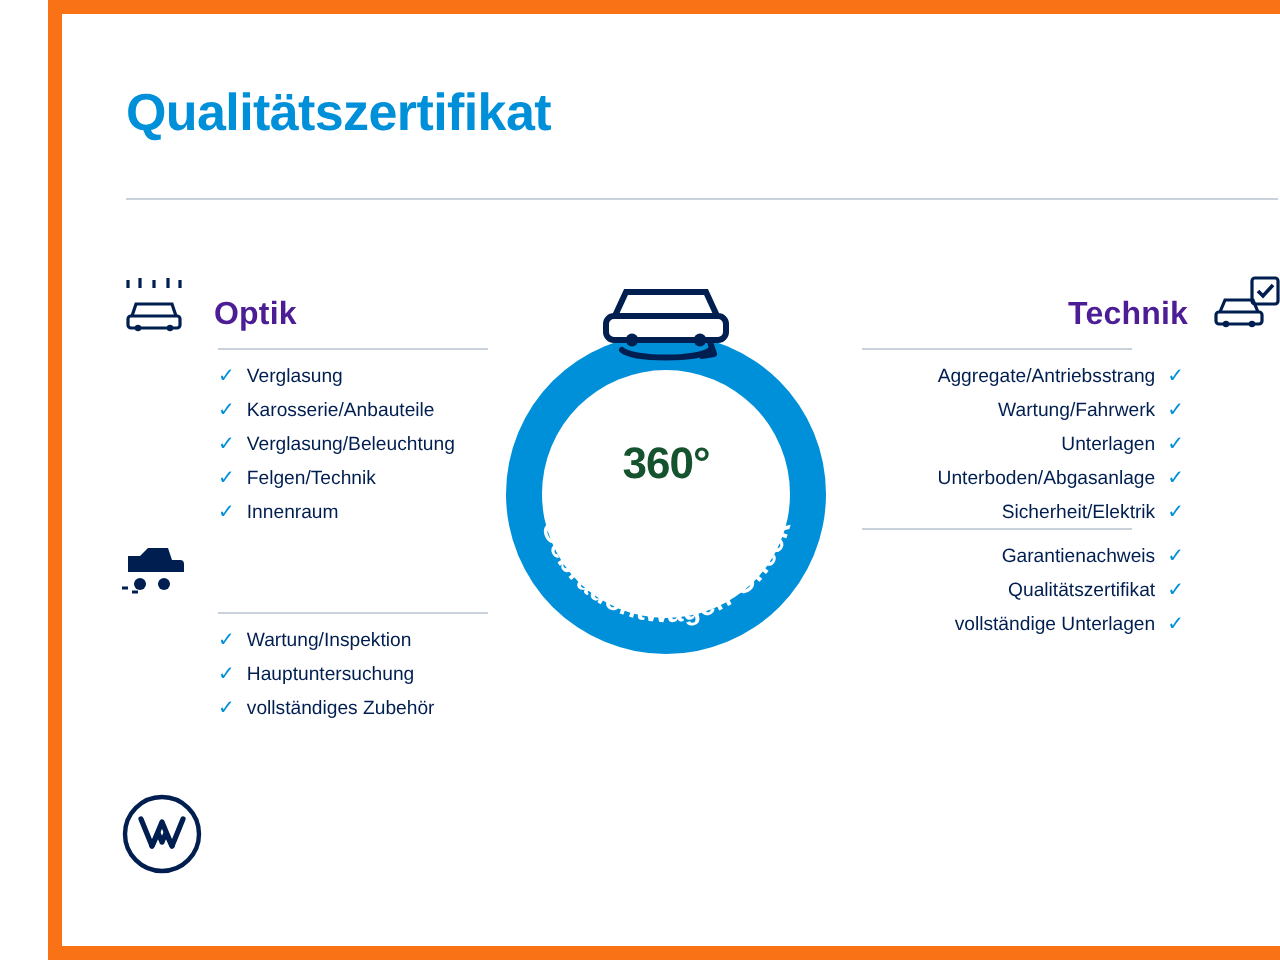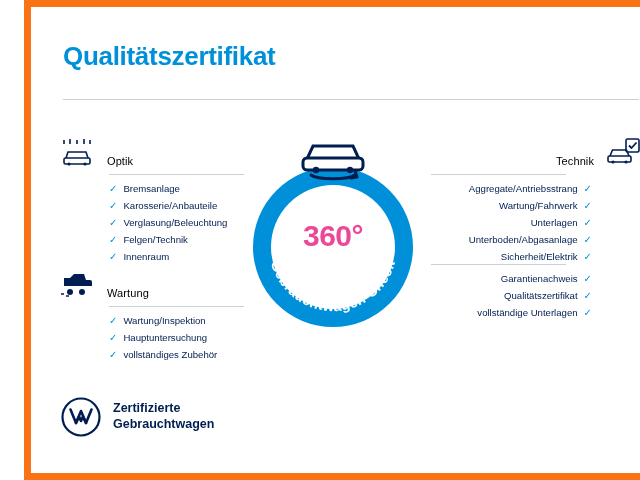--- a/index.html
+++ b/index.html
@@ -53,23 +53,23 @@
 
   .section-head {
     display: flex;
     align-items: flex-end;
     gap: 8px;
     height: 42px;
   }
   .col-right .section-head { justify-content: space-between; }
 
   .section-title {
-    font-size: 11px;
-    font-weight: normal;
-    color: #000000;
+    font-size: 16px;
+    font-weight: bold;
+    color: #4c1d95;
     letter-spacing: 0.1px;
     padding-bottom: 2px;
   }
   .section-rule {
     height: 1px;
     background: #c9d2da;
     margin-top: 5px;
   }
   .col-left .section-rule { margin-left: 54px; width: 135px; }
   .col-right .section-rule { margin-right: 54px; width: 135px; }
@@ -131,23 +131,23 @@
     height: 124px;
     border-radius: 50%;
     background: #ffffff;
   }
   .deg {
     position: absolute;
     left: 0;
     top: 52px;
     width: 160px;
     text-align: center;
-    font-size: 30px;
+    font-size: 22px;
     font-weight: bold;
-    color: #ec4899;
+    color: #14532d;
     letter-spacing: -0.5px;
   }
   .arc-text {
     position: absolute;
     left: 0;
     top: 0;
     width: 160px;
     height: 160px;
   }
   .badge-car {
@@ -199,21 +199,21 @@
         </svg>
       </div>
       <div style="flex:1;">
         <div class="section-title">Optik</div>
       </div>
     </div>
     <div class="section-rule"></div>
     <ul class="items">
       <li class="item">
         <span class="check">✓</span>
-        <span>Bremsanlage</span>
+        <span>Verglasung</span>
       </li>
       <li class="item">
         <span class="check">✓</span>
         <span>Karosserie/Anbauteile</span>
       </li>
       <li class="item">
         <span class="check">✓</span>
         <span>Verglasung/Beleuchtung</span>
       </li>
       <li class="item">
@@ -230,23 +230,20 @@
   <div class="col col-left" style="top:252px;">
     <div class="section-head">
       <div class="sec-icon">
         <svg width="38" height="32" viewBox="0 0 38 32" fill="none" stroke="#001e50" stroke-width="1.6">
           <path d="M6 10 h6 l4 -4 h10 l2 6 h4 a2 2 0 0 1 2 2 v4 h-28 z" fill="#001e50" stroke="none"></path>
           <circle cx="12" cy="24" r="3" fill="#001e50" stroke="none"></circle>
           <circle cx="24" cy="24" r="3" fill="#001e50" stroke="none"></circle>
           <path d="M3 26 h3 M8 28 h3" stroke="#001e50" stroke-width="1.4"></path>
         </svg>
       </div>
-      <div style="flex:1;">
-        <div class="section-title">Wartung</div>
-      </div>
     </div>
     <div class="section-rule"></div>
     <ul class="items">
       <li class="item">
         <span class="check">✓</span>
         <span>Wartung/Inspektion</span>
       </li>
       <li class="item">
         <span class="check">✓</span>
         <span>Hauptuntersuchung</span>
@@ -342,19 +339,15 @@
     </svg>
   </div>
 
   <div class="footer">
     <svg class="vw-logo" viewBox="0 0 40 40">
       <circle cx="20" cy="20" r="18.5" fill="none" stroke="#001e50" stroke-width="2.2"></circle>
       <path d="M9.5 12.5 L15 26 L18 19.5 L20 24 L22 19.5 L25 26 L30.5 12.5
                M20 24 L20 24" fill="none" stroke="#001e50" stroke-width="2.6" stroke-linejoin="round" stroke-linecap="round"></path>
       <path d="M15 26 L20 14 L25 26" fill="none" stroke="#001e50" stroke-width="2.6" stroke-linejoin="round" stroke-linecap="round"></path>
     </svg>
-    <div class="footer-text">
-      <div>Zertifizierte</div>
-      <div>Gebrauchtwagen</div>
-    </div>
   </div>
 
 </div>
 
 </body></html>

